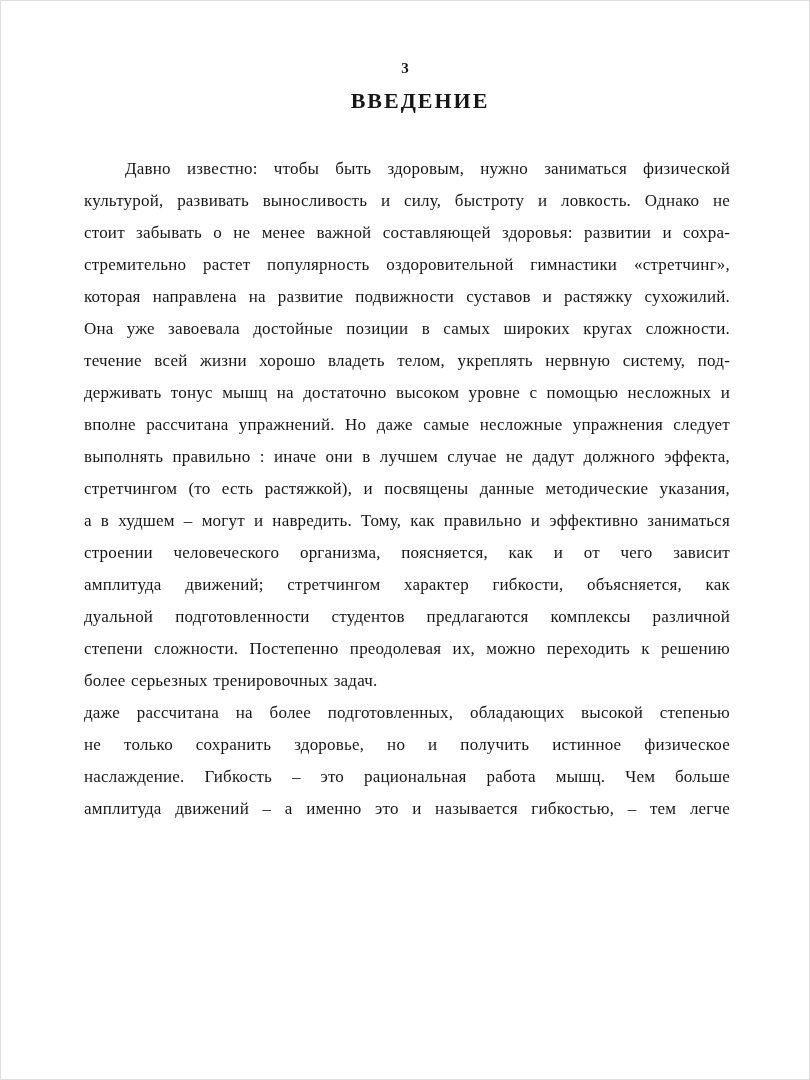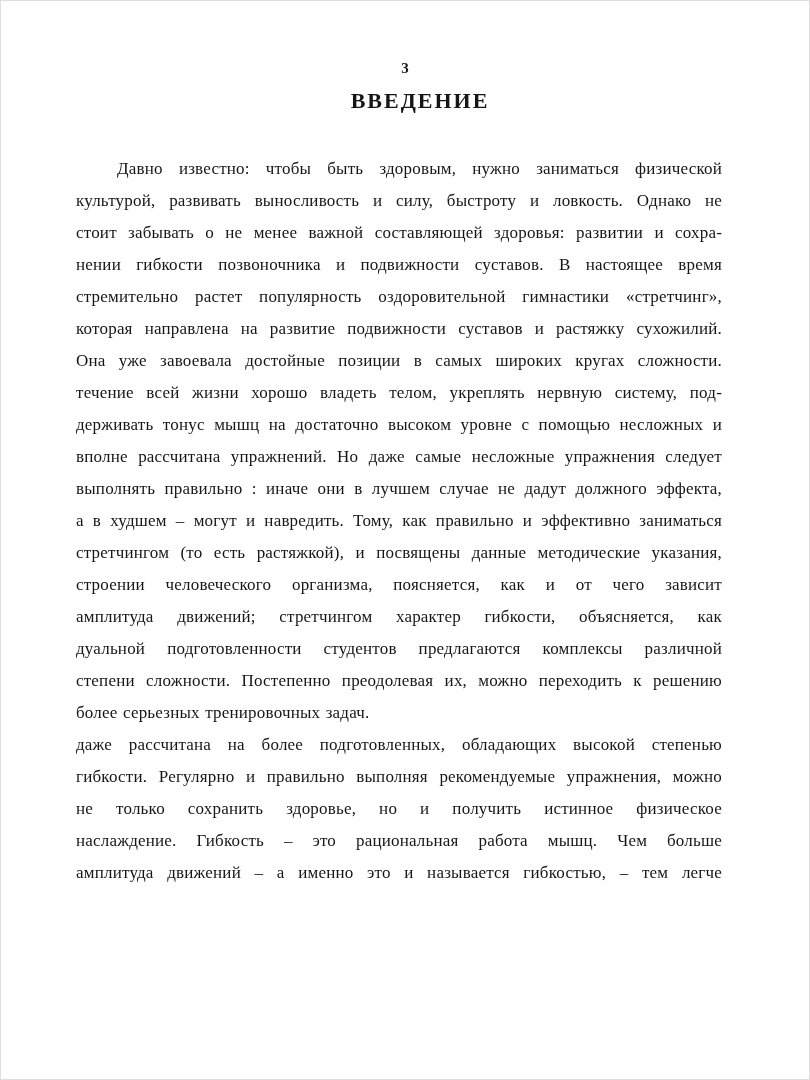--- a/index.html
+++ b/index.html
@@ -40,21 +40,21 @@
     text-align: center;
     transform: translateX(15px);
     font-size: 22px;
     line-height: 24px;
     font-weight: bold;
     letter-spacing: 2px;
   }
   .doc-body {
     position: absolute;
     top: 153px;
-    left: 76px;
+    left: 84px;
     width: 646px;
     font-family: Liberation Serif, serif;
   }
   .line {
     font-size: 17px;
     line-height: 32px;
     height: 32px;
     text-align: justify;
     text-align-last: justify;
     letter-spacing: 0.2px;
@@ -67,34 +67,32 @@
 </head>
 <body>
 
 <div class="scan-page">
   <div class="page-number">3</div>
   <h1 class="page-title">ВВЕДЕНИЕ</h1>
   <div class="doc-body">
       <div class="line first">Давно известно: чтобы быть здоровым, нужно заниматься физической</div>
       <div class="line">культурой, развивать выносливость и силу, быстроту и ловкость. Однако не</div>
       <div class="line">стоит забывать о не менее важной составляющей здоровья: развитии и сохра-</div>
-      <div class="line">нении гибкости позвоночника и подвижности суставов. В настоящее время</div>
       <div class="line">стремительно растет популярность оздоровительной гимнастики «стретчинг»,</div>
       <div class="line">которая направлена на развитие подвижности суставов и растяжку сухожилий.</div>
       <div class="line">Она уже завоевала достойные позиции в самых широких кругах сложности.</div>
       <div class="line">течение всей жизни хорошо владеть телом, укреплять нервную систему, под-</div>
       <div class="line">держивать тонус мышц на достаточно высоком уровне с помощью несложных и</div>
       <div class="line">вполне рассчитана упражнений. Но даже самые несложные упражнения следует</div>
       <div class="line">выполнять правильно : иначе они в лучшем случае не дадут должного эффекта,</div>
+      <div class="line">стретчингом (то есть растяжкой), и посвящены данные методические указания,</div>
       <div class="line">а в худшем – могут и навредить. Тому, как правильно и эффективно заниматься</div>
-      <div class="line">стретчингом (то есть растяжкой), и посвящены данные методические указания,</div>
       <div class="line">строении человеческого организма, поясняется, как и от чего зависит</div>
       <div class="line">амплитуда движений; стретчингом характер гибкости, объясняется, как</div>
       <div class="line">дуальной подготовленности студентов предлагаются комплексы различной</div>
       <div class="line">степени сложности. Постепенно преодолевая их, можно переходить к решению</div>
       <div class="line lastfree">более серьезных тренировочных задач.</div>
       <div class="line">даже рассчитана на более подготовленных, обладающих высокой степенью</div>
-      <div class="line">гибкости. Регулярно и правильно выполняя рекомендуемые упражнения, можно</div>
       <div class="line">не только сохранить здоровье, но и получить истинное физическое</div>
       <div class="line">наслаждение. Гибкость – это рациональная работа мышц. Чем больше</div>
       <div class="line">амплитуда движений – а именно это и называется гибкостью, – тем легче</div>
     </div>
 </div>
 
 </body></html>

